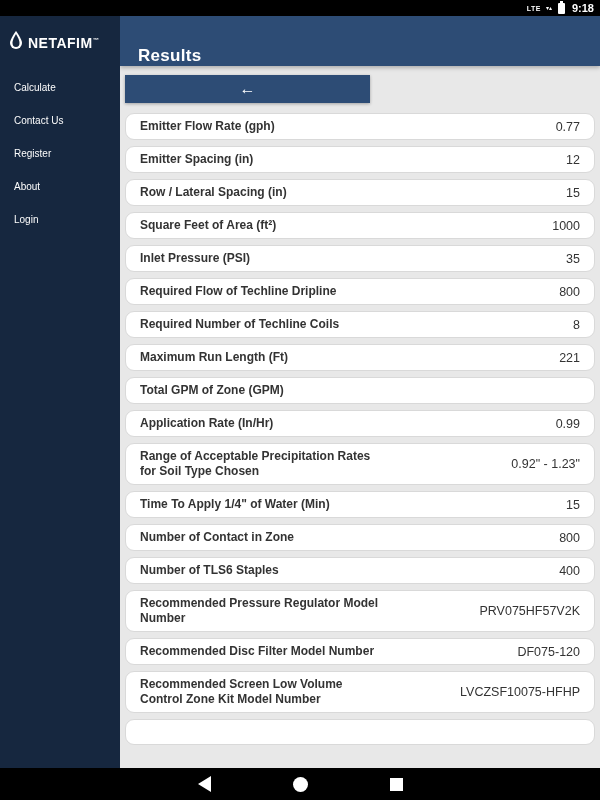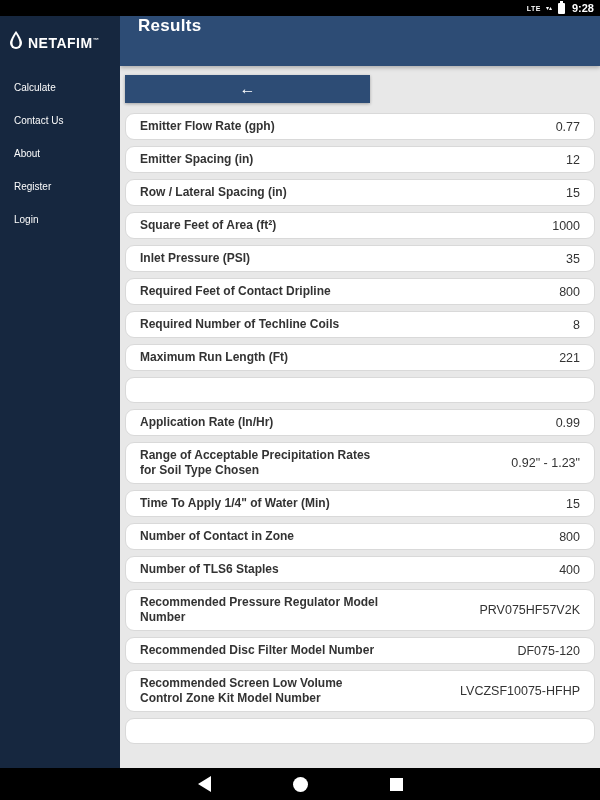--- a/index.html
+++ b/index.html
@@ -81,21 +81,21 @@
     color: #fdfdfd;
     cursor: pointer;
   }
   
   .main { flex: 1; display: flex; flex-direction: column; overflow: hidden; }
   .app-header {
     height: 50px;
     background: #2d4c75;
     color: #fff;
     display: flex;
-    align-items: flex-start;
+    align-items: flex-end;
     padding-left: 18px;
     font-size: 17px;
     font-weight: bold;
     letter-spacing: 0.3px;
     box-shadow: 0 2px 4px rgba(0,0,0,0.25);
     position: relative;
     z-index: 2;
   }
   .content {
     flex: 1;
@@ -176,21 +176,21 @@
 </style>
 </head>
 <body>
 
 <div class="screen">
 
   <div class="status-bar">
     <span class="status-lte">LTE</span>
     <span class="status-arrows">▾▴</span>
     <span class="battery"></span>
-    <span class="status-time">9:28</span>
+    <span class="status-time">9:18</span>
   </div>
 
   <div class="app-body">
 
     <div class="sidebar">
       <div class="logo">
         <svg class="logo-drop" viewBox="0 0 16 20">
           <path d="M8 1 C8 1 2 9 2 13 a6 6 0 0 0 12 0 C14 9 8 1 8 1 Z" fill="#fff"></path>
           <path d="M8 4 C8 4 4.5 9.5 4.5 12.7 a3.5 4.3 0 0 0 7 0 C11.5 9.5 8 4 8 4 Z" fill="#16273f"></path>
         </svg>
@@ -200,25 +200,25 @@
 
           <div class="side-item">
             <span>Calculate</span>
           </div>
 
           <div class="side-item">
             <span>Contact Us</span>
           </div>
 
           <div class="side-item">
+            <span>Register</span>
+          </div>
+
+          <div class="side-item">
             <span>About</span>
-          </div>
-
-          <div class="side-item">
-            <span>Register</span>
           </div>
 
           <div class="side-item">
             <span>Login</span>
           </div>
         </div>
     </div>
 
     <div class="main">
       <div class="app-header">
@@ -251,35 +251,36 @@
               <span class="row-label">Square Feet of Area (ft²)</span>
               <span class="row-value">1000</span>
             </div>
 
             <div class="result-row">
               <span class="row-label">Inlet Pressure (PSI)</span>
               <span class="row-value">35</span>
             </div>
 
             <div class="result-row">
-              <span class="row-label">Required Feet of Contact Dripline</span>
+              <span class="row-label">Required Flow of Techline Dripline</span>
               <span class="row-value">800</span>
             </div>
 
             <div class="result-row">
               <span class="row-label">Required Number of Techline Coils</span>
               <span class="row-value">8</span>
             </div>
 
             <div class="result-row">
               <span class="row-label">Maximum Run Length (Ft)</span>
               <span class="row-value">221</span>
             </div>
 
             <div class="result-row">
+              <span class="row-label">Total GPM of Zone (GPM)</span>
             </div>
 
             <div class="result-row">
               <span class="row-label">Application Rate (In/Hr)</span>
               <span class="row-value">0.99</span>
             </div>
 
             <div class="result-row">
               <span class="row-label">Range of Acceptable Precipitation Rates for Soil Type Chosen</span>
               <span class="row-value">0.92" - 1.23"</span>

